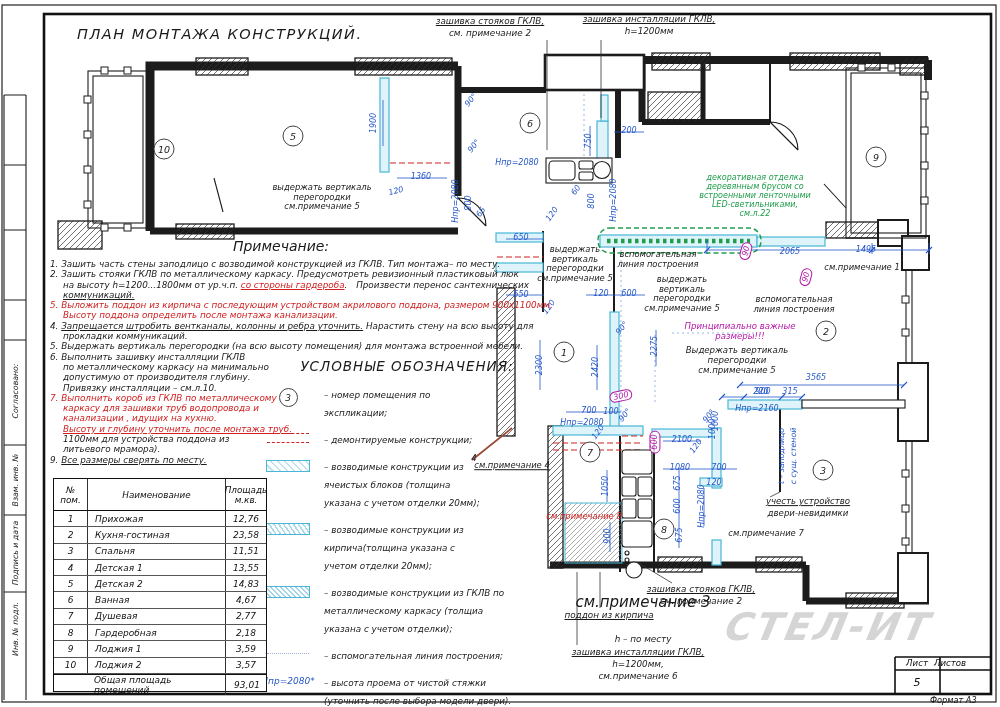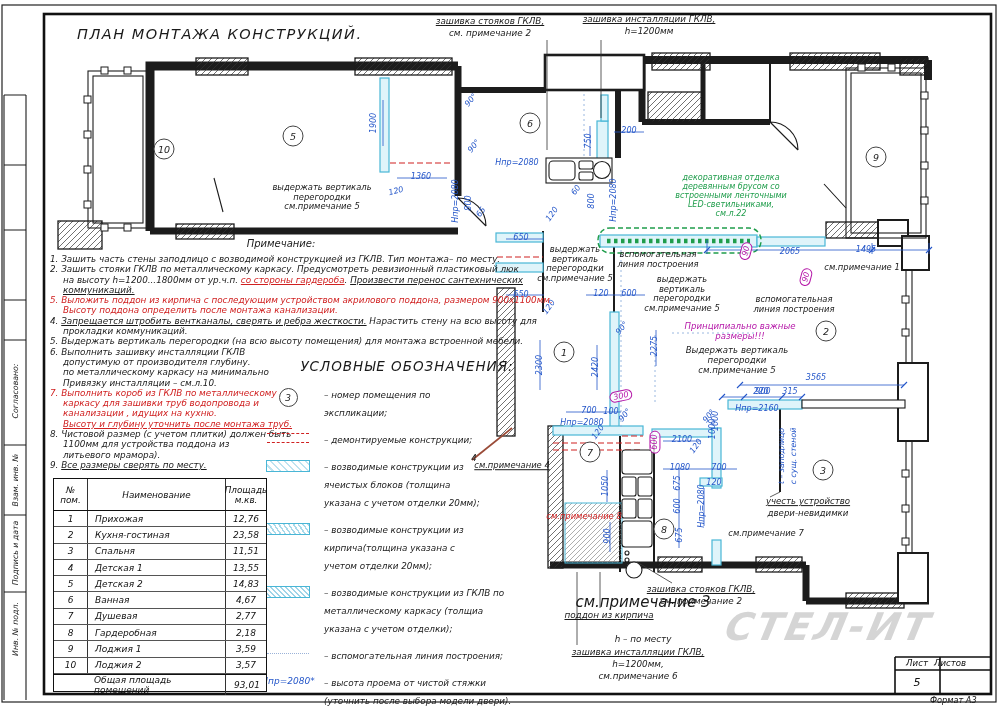--- a/index.html
+++ b/index.html
@@ -33,21 +33,21 @@
           letter-spacing:1.5px;color:#1a1a1a;white-space:nowrap}
   #plan-labels{position:absolute;inset:0;pointer-events:none}
   .plabel{position:absolute;white-space:pre-line;text-align:center;font-style:italic;
           line-height:1.14;pointer-events:none}
   .pbox{border:1.3px solid #b517a8;border-radius:7px;padding:0 3px;background:rgba(255,255,255,.8)}
   .room{position:absolute;width:19px;height:19px;border:1.1px solid #444;border-radius:50%;
         background:#fff;display:flex;align-items:center;justify-content:center;
         font-size:9.5px;font-style:italic;color:#222;transform:translate(-50%,-50%)}
   
   #notes{position:absolute;left:50px;top:238px;width:462px;color:#1a1a1a}
-  .ntitle{text-align:center;font-size:10px;font-style:italic;margin-bottom:5px}
+  .ntitle{text-align:center;font-size:14px;font-style:italic;margin-bottom:5px}
   .nline{font-size:8.8px;font-style:italic;line-height:10.3px;white-space:nowrap}
   .nline.ind{padding-left:13px}
   
   #legend{position:absolute;left:262px;top:358px;width:290px;color:#1a1a1a}
   .lgtitle{text-align:center;font-size:13.5px;font-style:italic;letter-spacing:1px;margin-bottom:12px}
   .lrow{display:flex;align-items:flex-start;gap:10px;margin-bottom:9px}
   .sym-wrap{width:52px;flex:none;display:flex;justify-content:center;margin-top:2px}
   .ltext{font-size:8.8px;font-style:italic;line-height:18px;white-space:pre-line}
   .sym-num{width:17px;height:17px;border:1px solid #444;border-radius:50%;background:#fff;
            display:flex;align-items:center;justify-content:center;font-size:9px;font-style:italic}
@@ -265,21 +265,21 @@
 см.примечание 5</div>
       <div class="plabel" style="left: 658px; top: 260px; font-size: 8.4px; color: rgb(26, 26, 26); transform: translate(-50%, -50%) rotate(0deg);">вспомогательная
 линия построения</div>
       <div class="plabel" style="left: 794px; top: 305px; font-size: 8.4px; color: rgb(26, 26, 26); transform: translate(-50%, -50%) rotate(0deg);">вспомогательная
 линия построения</div>
       <div class="plabel" style="left: 740px; top: 332px; font-size: 8.6px; color: rgb(181, 23, 168); transform: translate(-50%, -50%) rotate(0deg);">Принципиально важные
 размеры!!!</div>
       <div class="plabel" style="left: 737px; top: 361px; font-size: 8.6px; color: rgb(26, 26, 26); transform: translate(-50%, -50%) rotate(0deg);">Выдержать вертикаль
 перегородки
 см.примечание 5</div>
-      <div class="plabel" style="left: 731px; top: 196px; font-size: 8px; color: rgb(31, 157, 75); transform: translate(-50%, -50%) rotate(0deg);">декоративная отделка
+      <div class="plabel" style="left: 755px; top: 196px; font-size: 8px; color: rgb(31, 157, 75); transform: translate(-50%, -50%) rotate(0deg);">декоративная отделка
 деревянным брусом со
 встроенными ленточными
 LED-светильниками,
 см.л.22</div>
       <div class="plabel" style="left: 790px; top: 252px; font-size: 8px; color: rgb(36, 86, 201); transform: translate(-50%, -50%) rotate(0deg);">2065</div>
       <div class="plabel" style="left: 866px; top: 250px; font-size: 8px; color: rgb(36, 86, 201); transform: translate(-50%, -50%) rotate(0deg);">1495</div>
       <div class="plabel" style="left: 862px; top: 268px; font-size: 8.4px; color: rgb(26, 26, 26); transform: translate(-50%, -50%) rotate(0deg);">см.примечание 1</div>
       <div class="plabel" style="left: 521px; top: 238px; font-size: 8px; color: rgb(36, 86, 201); transform: translate(-50%, -50%) rotate(0deg);">650</div>
       <div class="plabel" style="left: 521px; top: 295px; font-size: 8px; color: rgb(36, 86, 201); transform: translate(-50%, -50%) rotate(0deg);">650</div>
       <div class="plabel" style="left: 549px; top: 307px; font-size: 8px; color: rgb(36, 86, 201); transform: translate(-50%, -50%) rotate(-55deg);">120</div>
@@ -342,36 +342,35 @@
       <div class="room" style="left: 590px; top: 452px;">7</div>
       <div class="room" style="left: 664px; top: 529px;">8</div>
       <div class="room" style="left: 823px; top: 470px;">3</div>
     </div>
 
   <div id="notes">
     <div class="ntitle">Примечание:</div>
     <div id="note-lines">
         <div class="nline"><span>1. Зашить часть стены заподлицо с возводимой конструкцией из ГКЛВ. Тип монтажа– по месту.</span></div>
         <div class="nline"><span>2. Зашить стояки ГКЛВ по металлическому каркасу. Предусмотреть ревизионный пластиковый люк</span></div>
-        <div class="nline ind"><span>на высоту h=1200...1800мм от ур.ч.п. </span><span style="color: rgb(208, 32, 32); text-decoration: underline;">со стороны гардероба</span><span>. </span><span style="text-decoration: underline;">Произвести перенос сантехнических</span></div>
+        <div class="nline ind"><span>на высоту h=1200...1800мм от ур.ч.п. </span><span style="color: rgb(208, 32, 32); text-decoration: underline;">со стороны гардероба</span><span>. </span><span style=" margin-left: 6px;">Произвести перенос сантехнических</span></div>
         <div class="nline ind"><span style="text-decoration: underline;">коммуникаций.</span></div>
         <div class="nline"><span style="color: rgb(208, 32, 32);">5. Выложить поддон из кирпича с последующим устройством акрилового поддона, размером 900х1100мм.</span></div>
         <div class="nline ind"><span style="color: rgb(208, 32, 32);">Высоту поддона определить после  монтажа канализации.</span></div>
-        <div class="nline"><span>4. </span><span style="text-decoration: underline;">Запрещается штробить вентканалы, сверять и ребра жесткости.</span><span> Нарастить стену на всю высоту для</span></div>
+        <div class="nline"><span>4. </span><span style="text-decoration: underline;">Запрещается штробить вентканалы, колонны и ребра уточнить.</span><span> Нарастить стену на всю высоту для</span></div>
         <div class="nline ind"><span>прокладки коммуникаций.</span></div>
         <div class="nline"><span>5. Выдержать вертикаль перегородки (на всю высоту помещения) для монтажа встроенной  мебели.</span></div>
         <div class="nline"><span>6. Выполнить зашивку инсталляции ГКЛВ</span></div>
+        <div class="nline ind"><span>по металлическому каркасу на минимально</span></div>
         <div class="nline ind"><span>допустимую от производителя глубину.</span></div>
-        <div class="nline ind"><span>по металлическому каркасу на минимально</span></div>
         <div class="nline ind"><span>Привязку инсталляции – см.л.10.</span></div>
         <div class="nline"><span style="color: rgb(208, 32, 32);">7. Выполнить короб из ГКЛВ по металлическому</span></div>
         <div class="nline ind"><span style="color: rgb(208, 32, 32);">каркасу для зашивки труб водопровода и</span></div>
         <div class="nline ind"><span style="color: rgb(208, 32, 32);">канализации , идущих на кухню.</span></div>
         <div class="nline ind"><span style="color: rgb(208, 32, 32); text-decoration: underline;">Высоту и глубину уточнить после монтажа труб.</span></div>
-        <div class="nline"><span>8. Чистовой размер (с учетом плитки) должен быть</span></div>
         <div class="nline ind"><span>1100мм для устройства поддона из</span></div>
         <div class="nline ind"><span>литьевого мрамора).</span></div>
         <div class="nline"><span>9. </span><span style="text-decoration: underline;">Все размеры сверять по месту.</span></div>
       </div>
   </div>
 
   <div id="legend">
     <div class="lgtitle">УСЛОВНЫЕ ОБОЗНАЧЕНИЯ:</div>
     <div id="legend-items">
         <div class="lrow">

